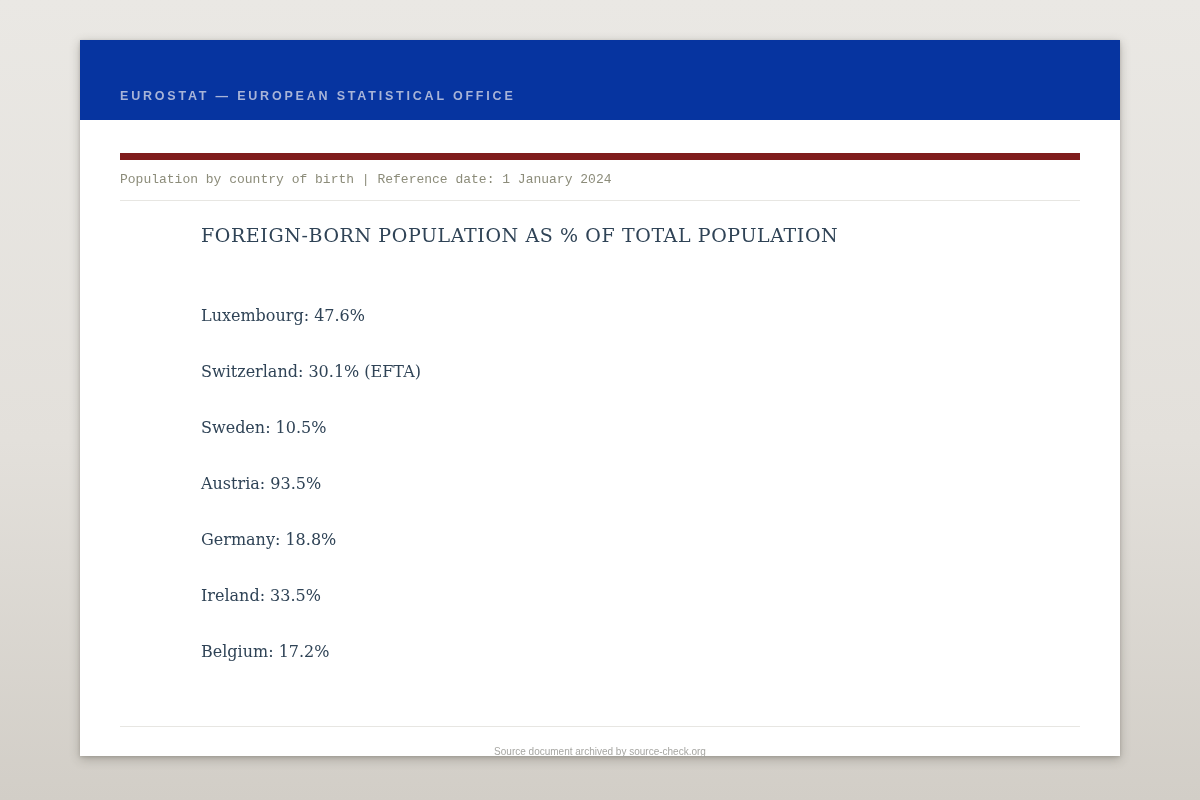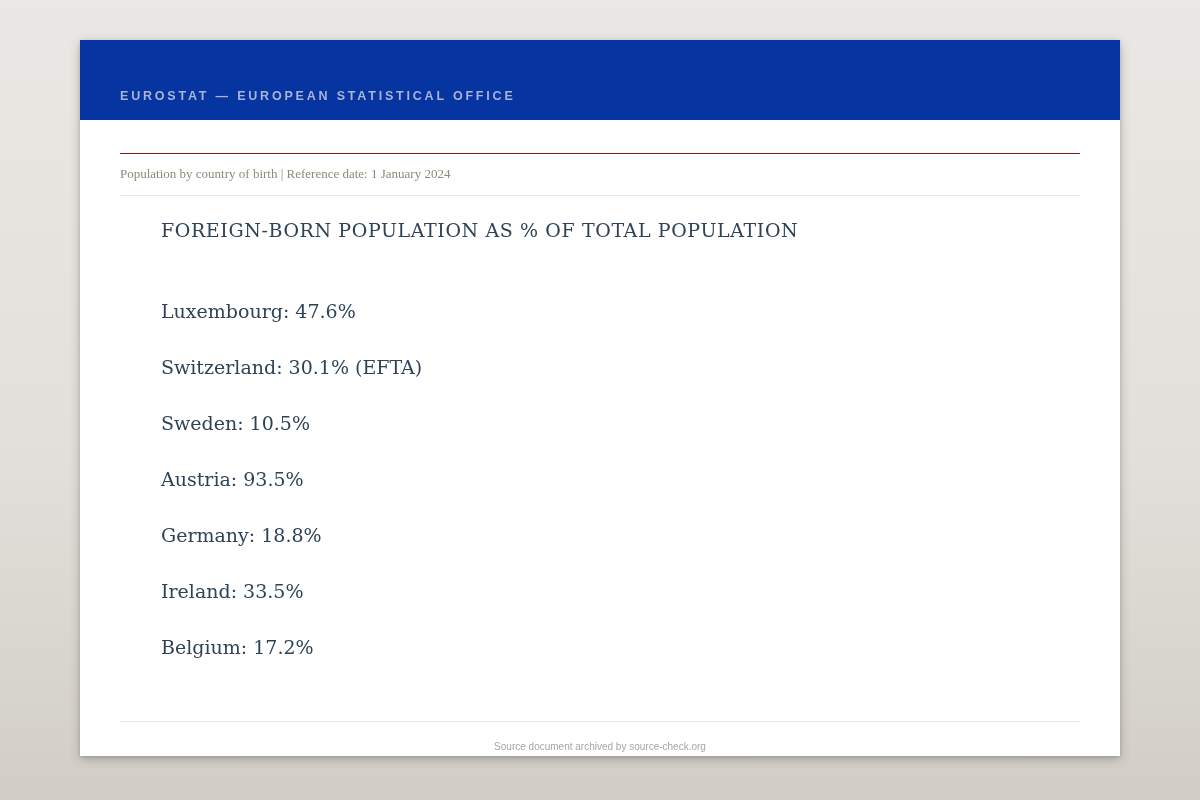--- a/index.html
+++ b/index.html
@@ -36,47 +36,48 @@
   }
   .title {
     font-family: "DejaVu Serif", serif;
     font-size: 21px;
     font-weight: bold;
     color: #ffffff;
     white-space: nowrap;
   }
   .meta {
     margin: 33px 40px 0 40px;
-    border-top: 1px solid #7f1d1d;
+    border-top: 7px solid #7f1d1d;
     border-bottom: 1px solid #e7e6e2;
     padding: 12px 0 13px 0;
-    font-family: Liberation Serif, serif;
+    font-family: Liberation Mono, monospace;
     font-size: 13px;
     color: #8c8c7a;
     white-space: nowrap;
   }
   .main {
     padding: 0 81px;
+    margin-left: 40px;
   }
   .doc-heading {
     margin-top: 23px;
     font-family: "DejaVu Serif", serif;
     font-size: 19px;
     font-weight: normal;
     letter-spacing: 0.6px;
     color: #2f4356;
     white-space: nowrap;
   }
   .entry-list {
     list-style: none;
     margin-top: 42px;
   }
   .entry-list li {
     font-family: "DejaVu Serif", serif;
-    font-size: 19px;
+    font-size: 16px;
     line-height: 56px;
     height: 56px;
     color: #2f4356;
     white-space: nowrap;
   }
   .footer-divider {
     margin: 46px 40px 0 40px;
     border: none;
     border-top: 1px solid #e7e6e2;
   }

